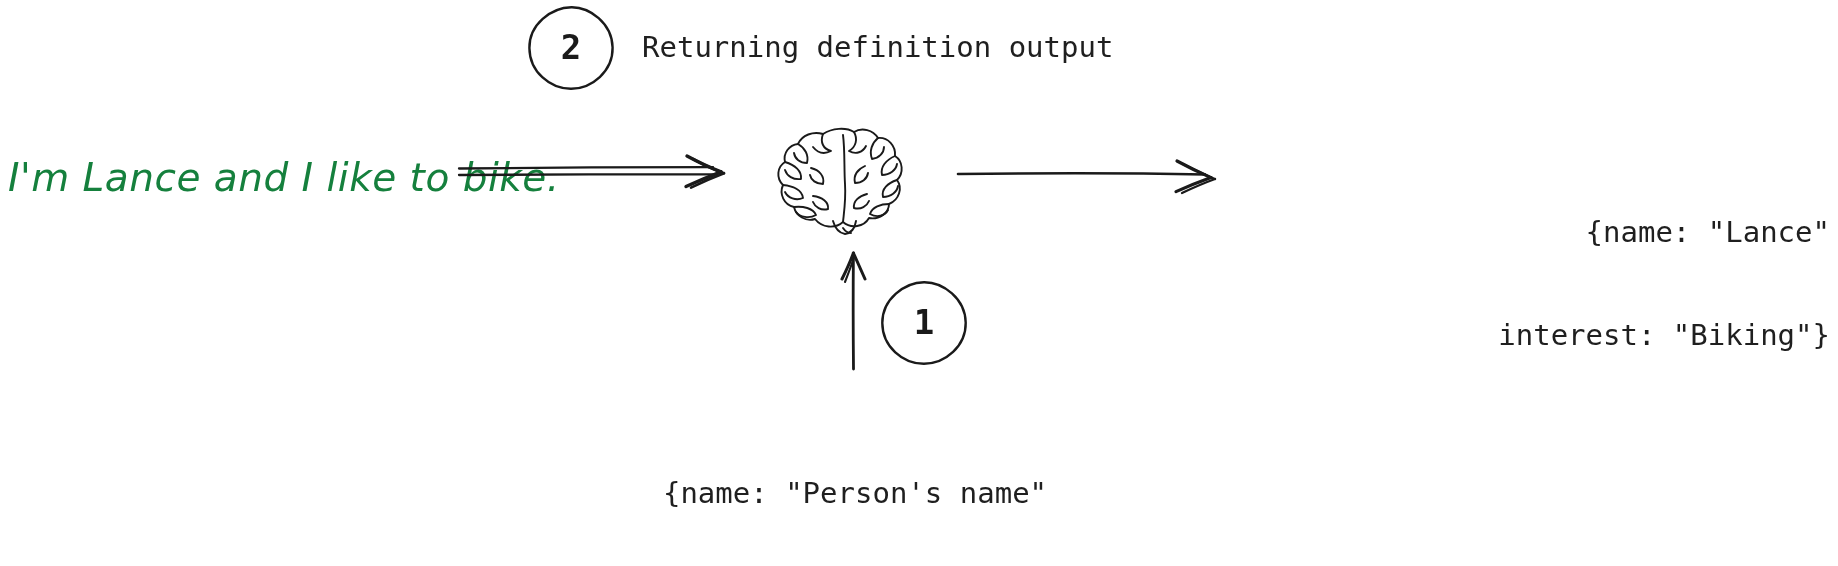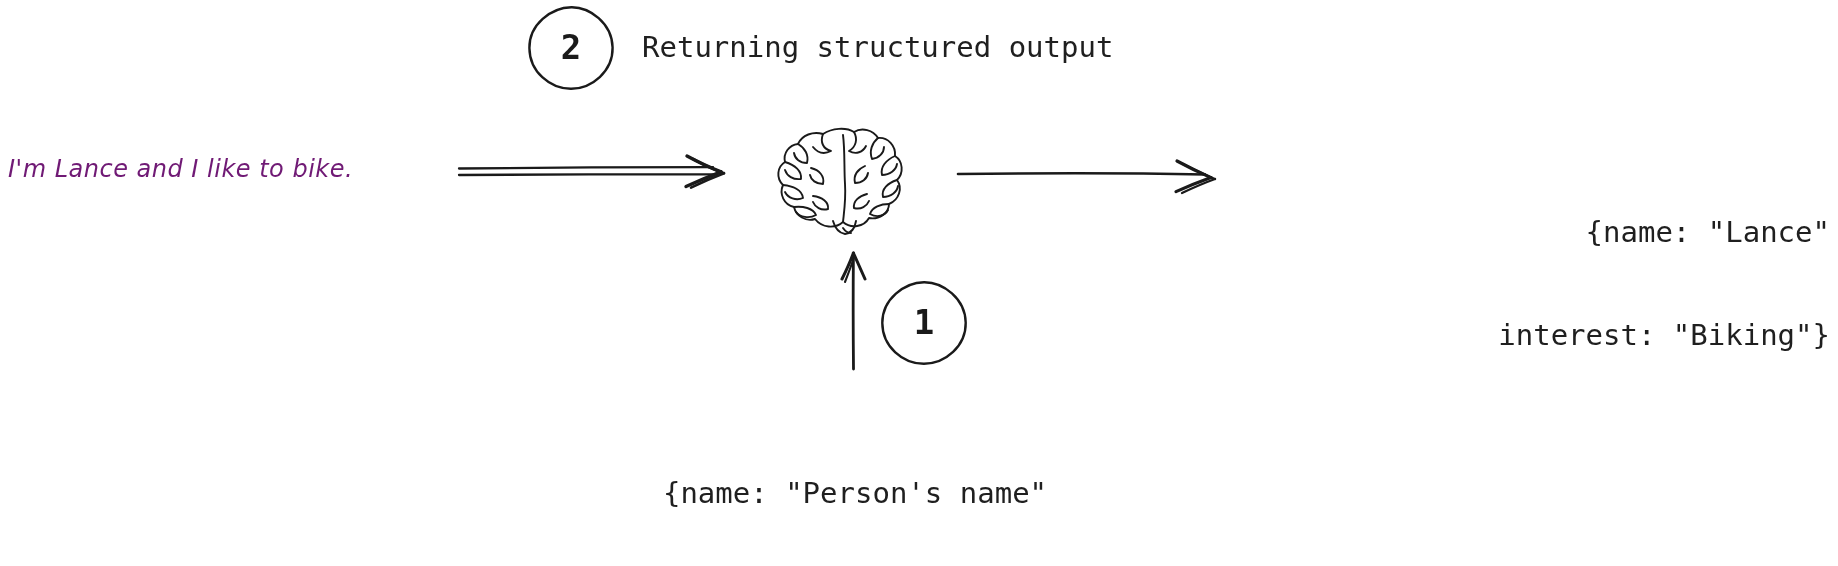--- a/index.html
+++ b/index.html
@@ -10,22 +10,22 @@
     font-family:"DejaVu Sans Mono", monospace;
     overflow:hidden;
     position:relative;
   }
   #stage{position:absolute;left:0;top:0;width:1838px;height:566px;}
 
   .node{position:absolute;}
 
   .hand-text{
     font-family:"DejaVu Sans", sans-serif;
-    font-size:24px;
-    color:#701a75;
+    font-size:39px;
+    color:#15803d;
     font-style:italic;
     letter-spacing:0.5px;
     white-space:nowrap;
   }
 
   .mono-text{
     font-family:"DejaVu Sans Mono", monospace;
     font-size:29px;
     color:#1f1f1f;
     white-space:pre;
@@ -65,21 +65,21 @@
 <div id="stage">
 
   <div class="node step-circle" style="left:527px;top:5px;width:88px;height:86px;">
     <svg width="88" height="86" viewBox="0 0 88 86">
       <path d="M44.5 2.2 C62.5 2.0 85.2 18.0 85.6 42.6 C86.0 66.4 64.8 83.6 44.2 83.8
                C23.4 84.0 2.6 67.0 2.4 42.9 C2.2 19.2 24.0 2.6 44.5 2.2 Z" fill="none" stroke="#1a1a1a" stroke-width="2.4" stroke-linecap="round"></path>
     </svg>
     <span class="step-num">2</span>
   </div>
 
-  <div class="node label-text" style="left:642px;top:30px;">Returning structured output</div>
+  <div class="node label-text" style="left:642px;top:30px;">Returning definition output</div>
 
   <div class="node hand-text" style="left:8px;top:155px;">I'm Lance and I like to bike.</div>
 
   <div class="node" style="left:455px;top:140px;width:290px;height:60px;">
     <svg width="290" height="60" viewBox="0 0 290 60">
 
       <path d="M4 28.5 C80 27.6 180 27.0 258 27.2" fill="none" stroke="#1a1a1a" stroke-width="2.3" stroke-linecap="round"></path>
       <path d="M4 35.0 C80 34.4 182 34.0 259 34.4" fill="none" stroke="#1a1a1a" stroke-width="2.3" stroke-linecap="round"></path>
 
       <path d="M232 16 C244 22.5 256 28.0 266 31.8" fill="none" stroke="#1a1a1a" stroke-width="3.4" stroke-linecap="round"></path>

